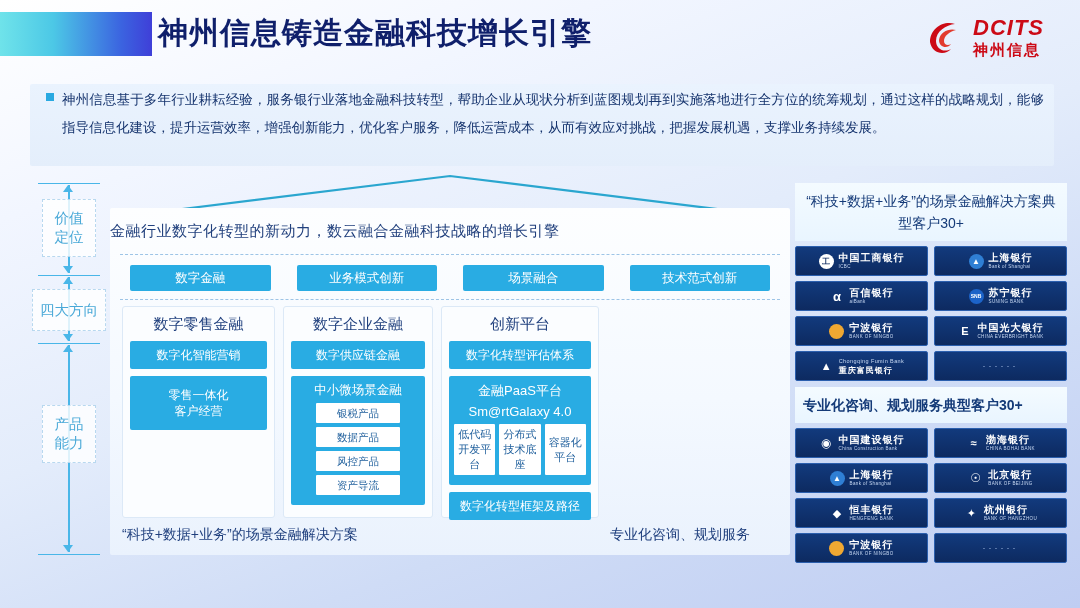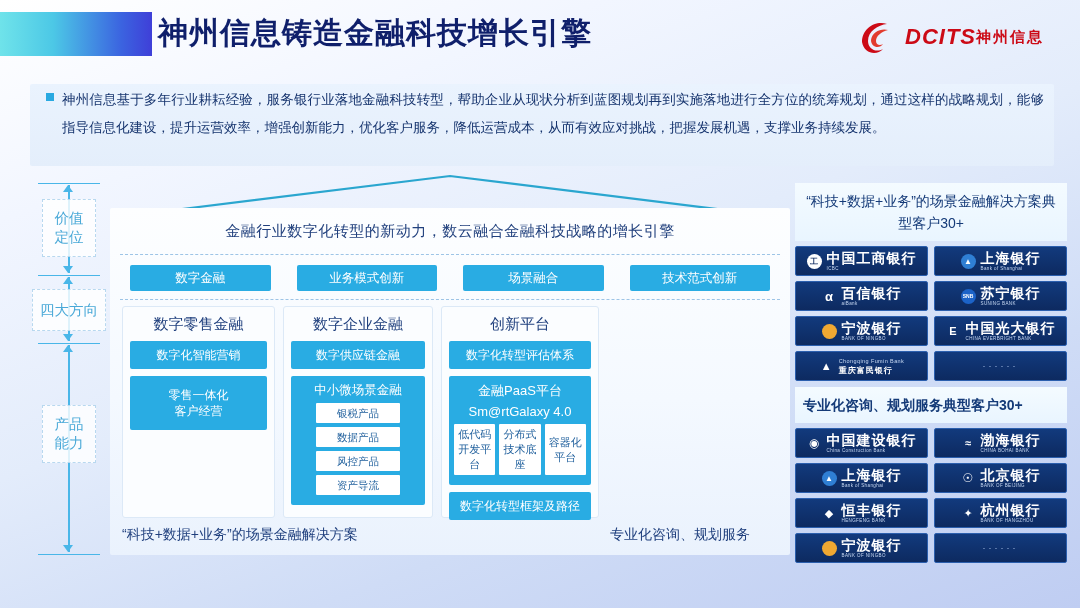--- a/index.html
+++ b/index.html
@@ -19,21 +19,21 @@
   }
   .hdr-title{
     position:absolute;left:158px;top:13px;
     font-size:30px;font-weight:bold;color:#0f1f6b;letter-spacing:1px;
     white-space:nowrap;
   }
   .logo{
     position:absolute;right:36px;top:14px;height:46px;display:flex;align-items:center;gap:7px;
   }
   .logo-mark{width:42px;height:42px;position:relative;}
-  .logo-txt{display:flex;line-height:1;}
+  .logo-txt{display:flex;flex-direction:column;line-height:1;}
   .logo-en{font-size:22px;font-weight:bold;color:#cc0a16;letter-spacing:1px;font-style:italic;}
   .logo-cn{font-size:15px;font-weight:bold;color:#cc0a16;letter-spacing:2px;margin-top:3px;}
 
   
   .intro{
     position:absolute;left:30px;top:84px;width:1024px;height:82px;
     background:linear-gradient(180deg,#eaf3fe 0%,#e4eefb 100%);
     border-radius:2px;
   }
   .intro-bullet{
@@ -65,21 +65,21 @@
   
   .roof{position:absolute;left:110px;top:172px;width:680px;height:50px;}
 
   
   .mid{
     position:absolute;left:110px;top:208px;width:680px;height:347px;
     background:linear-gradient(180deg,#fdfeff 0%,#f4f9ff 55%,#eaf2fd 100%);
     border-radius:2px;
   }
   .mid-head{
-    position:absolute;left:0;top:14px;width:680px;text-align:center;
+    position:absolute;left:0;top:14px;width:680px;text-align:left;
     font-size:15px;color:#21407d;letter-spacing:.5px;
   }
   .dash{
     position:absolute;left:10px;width:660px;height:0;
     border-top:1px dashed #9dc4e6;
   }
   .dirs{
     position:absolute;left:20px;top:57px;width:640px;height:26px;
     display:flex;gap:26px;
   }
@@ -152,21 +152,21 @@
     border:1px solid #2b5fae;border-radius:2px;
     display:flex;align-items:center;justify-content:center;gap:5px;
     color:#ffffff;overflow:hidden;
   }
   .bank-mark{
     width:15px;height:15px;border-radius:50%;flex:none;
     display:flex;align-items:center;justify-content:center;
     font-size:8px;font-weight:bold;color:#0d2a60;background:#ffffff;
   }
   .bank-txt{display:flex;flex-direction:column;line-height:1;}
-  .bank-cn{font-size:14px;font-weight:bold;letter-spacing:1px;}
+  .bank-cn{font-size:10px;font-weight:bold;letter-spacing:1px;}
   .bank-en{font-size:4.5px;letter-spacing:.4px;color:#c9daf4;margin-top:2px;}
   .bank-dots{letter-spacing:3px;font-size:9px;color:#a9c2e8;}
 </style>
 </head>
 <body>
 
 <div id="slide">
 
   <div class="hdr-band"></div>
   <div class="hdr-title">神州信息铸造金融科技增长引擎</div>

